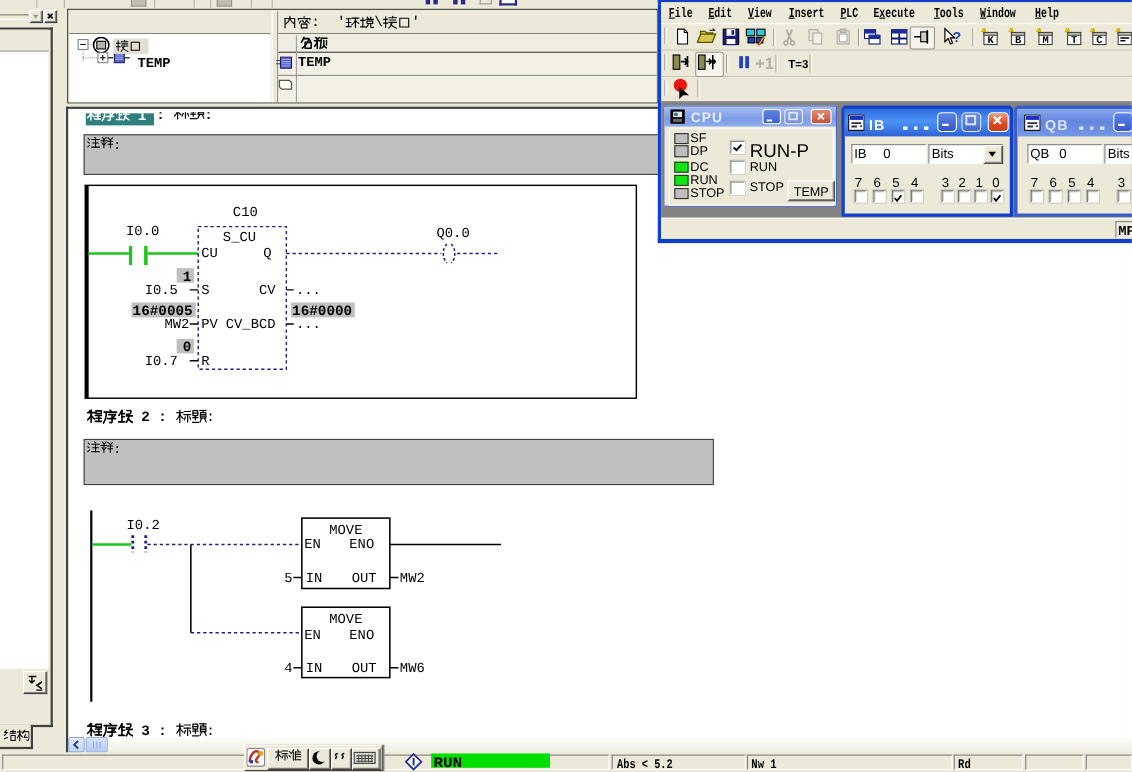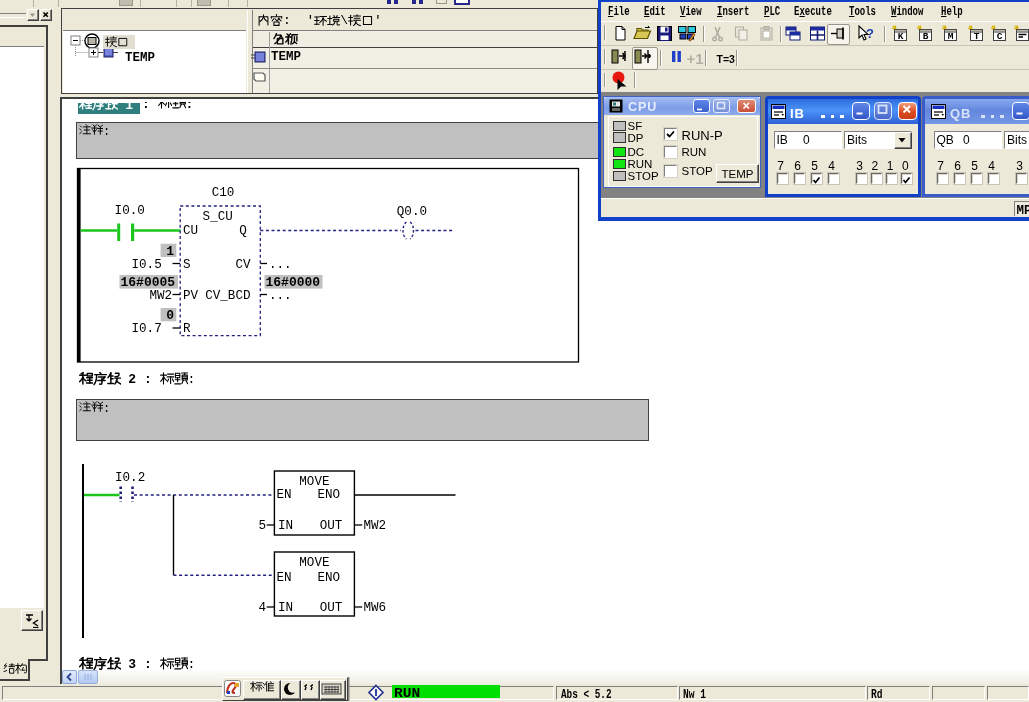--- a/index.html
+++ b/index.html
@@ -643,21 +643,21 @@
     <div class="ab" style="left:26.5px;top:129.5px;font-size:11.5px;color:#000">DP</div>
     <div class="ab" style="left:11.5px;top:144.5px;width:13px;height:10.5px;background:#12E612;border:1px solid #303030;box-sizing:border-box"></div>
     <div class="ab" style="left:26.5px;top:144.0px;font-size:11.5px;color:#000">DC</div>
     <div class="ab" style="left:11.5px;top:156.5px;width:13px;height:10.5px;background:#12E612;border:1px solid #303030;box-sizing:border-box"></div>
     <div class="ab" style="left:26.5px;top:156.0px;font-size:11.5px;color:#000">RUN</div>
     <div class="ab" style="left:11.5px;top:168.5px;width:13px;height:10.5px;background:#BFBFBF;border:1px solid #303030;box-sizing:border-box"></div>
     <div class="ab" style="left:26.5px;top:168.0px;font-size:11.5px;color:#000">STOP</div>
     <div class="ab" style="left:62.5px;top:125.5px;width:13px;height:12px;background:#fff;border-top:1.5px solid #808080;border-left:1.5px solid #808080;border-bottom:1.5px solid #fff;border-right:1.5px solid #fff;box-shadow:0 0 0 1px #d4d0c4;box-sizing:border-box"><svg width="11" height="11">
         <path d="M2,5 L4.5,7.5 L9,2.5" stroke="#000" stroke-width="1.8" fill="none"></path>
       </svg></div>
-    <div class="ab" style="left:80.5px;top:125.5px;font-size:13px;color:#000">RUN-P</div>
+    <div class="ab" style="left:80.5px;top:125.5px;font-size:17px;color:#000">RUN-P</div>
     <div class="ab" style="left:62.5px;top:143.5px;width:13px;height:12px;background:#fff;border-top:1.5px solid #808080;border-left:1.5px solid #808080;border-bottom:1.5px solid #fff;border-right:1.5px solid #fff;box-shadow:0 0 0 1px #d4d0c4;box-sizing:border-box"></div>
     <div class="ab" style="left:80.5px;top:143.5px;font-size:11.5px;color:#000">RUN</div>
     <div class="ab" style="left:62.5px;top:163px;width:13px;height:12px;background:#fff;border-top:1.5px solid #808080;border-left:1.5px solid #808080;border-bottom:1.5px solid #fff;border-right:1.5px solid #fff;box-shadow:0 0 0 1px #d4d0c4;box-sizing:border-box"></div>
     <div class="ab" style="left:80.5px;top:163px;font-size:11.5px;color:#000">STOP</div>
     <div class="ab btn3" style="left:115px;top:161.5px;width:41px;height:17.5px;text-align:center"><span style="font-size:11.5px;color:#000;position:relative;top:2px">TEMP</span></div>
     <div class="ab" style="left:164px;top:94px;width:156px;height:100.5px;background:#ECE9D8;border:3px solid #1141C9;border-radius:4px 4px 0 0;box-sizing:border-box;overflow:hidden"></div>
     <div class="ab" style="left:167px;top:97px;width:150px;height:25px;background:linear-gradient(180deg,#2E6BDD,#4B93F8 45%,#2E62D5)"></div>
     <svg class="ab" width="15" height="15" style="left:169.5px;top:102px">
       <rect x="0.5" y="0.5" width="14" height="14" fill="#fff" stroke="#000"></rect>
       <rect x="1.5" y="1.5" width="12" height="3.5" fill="#1830c0"></rect>

